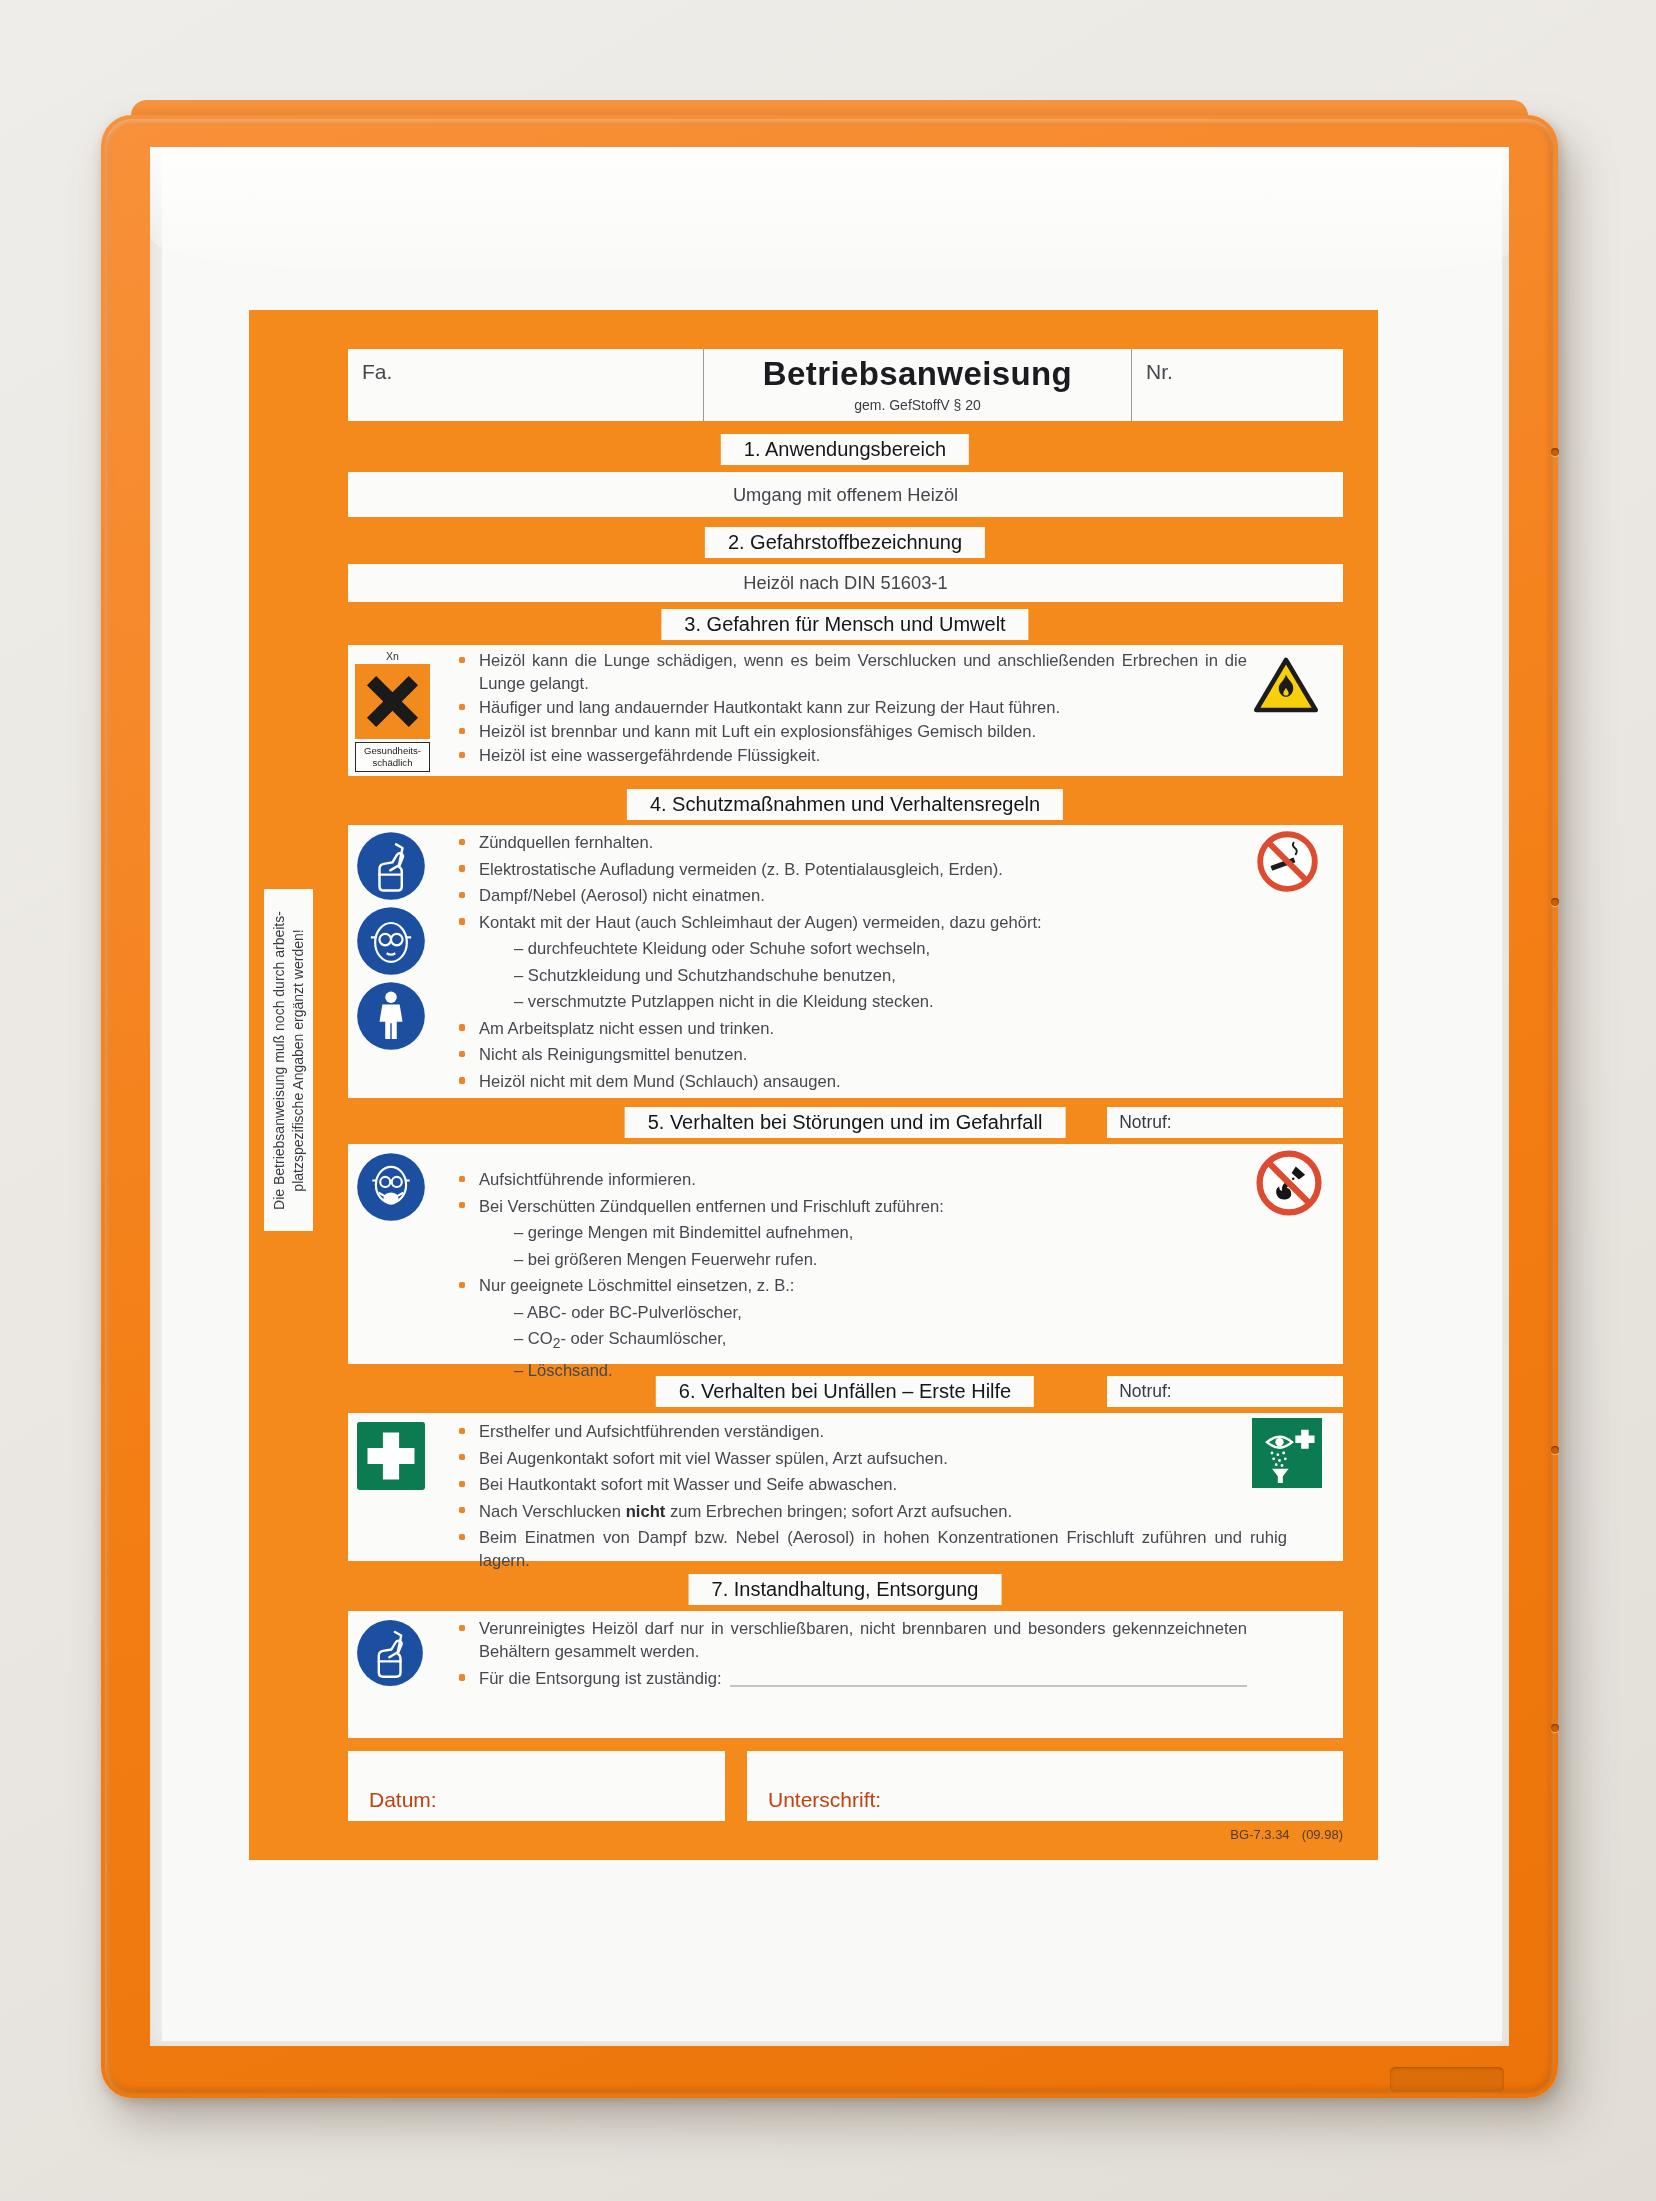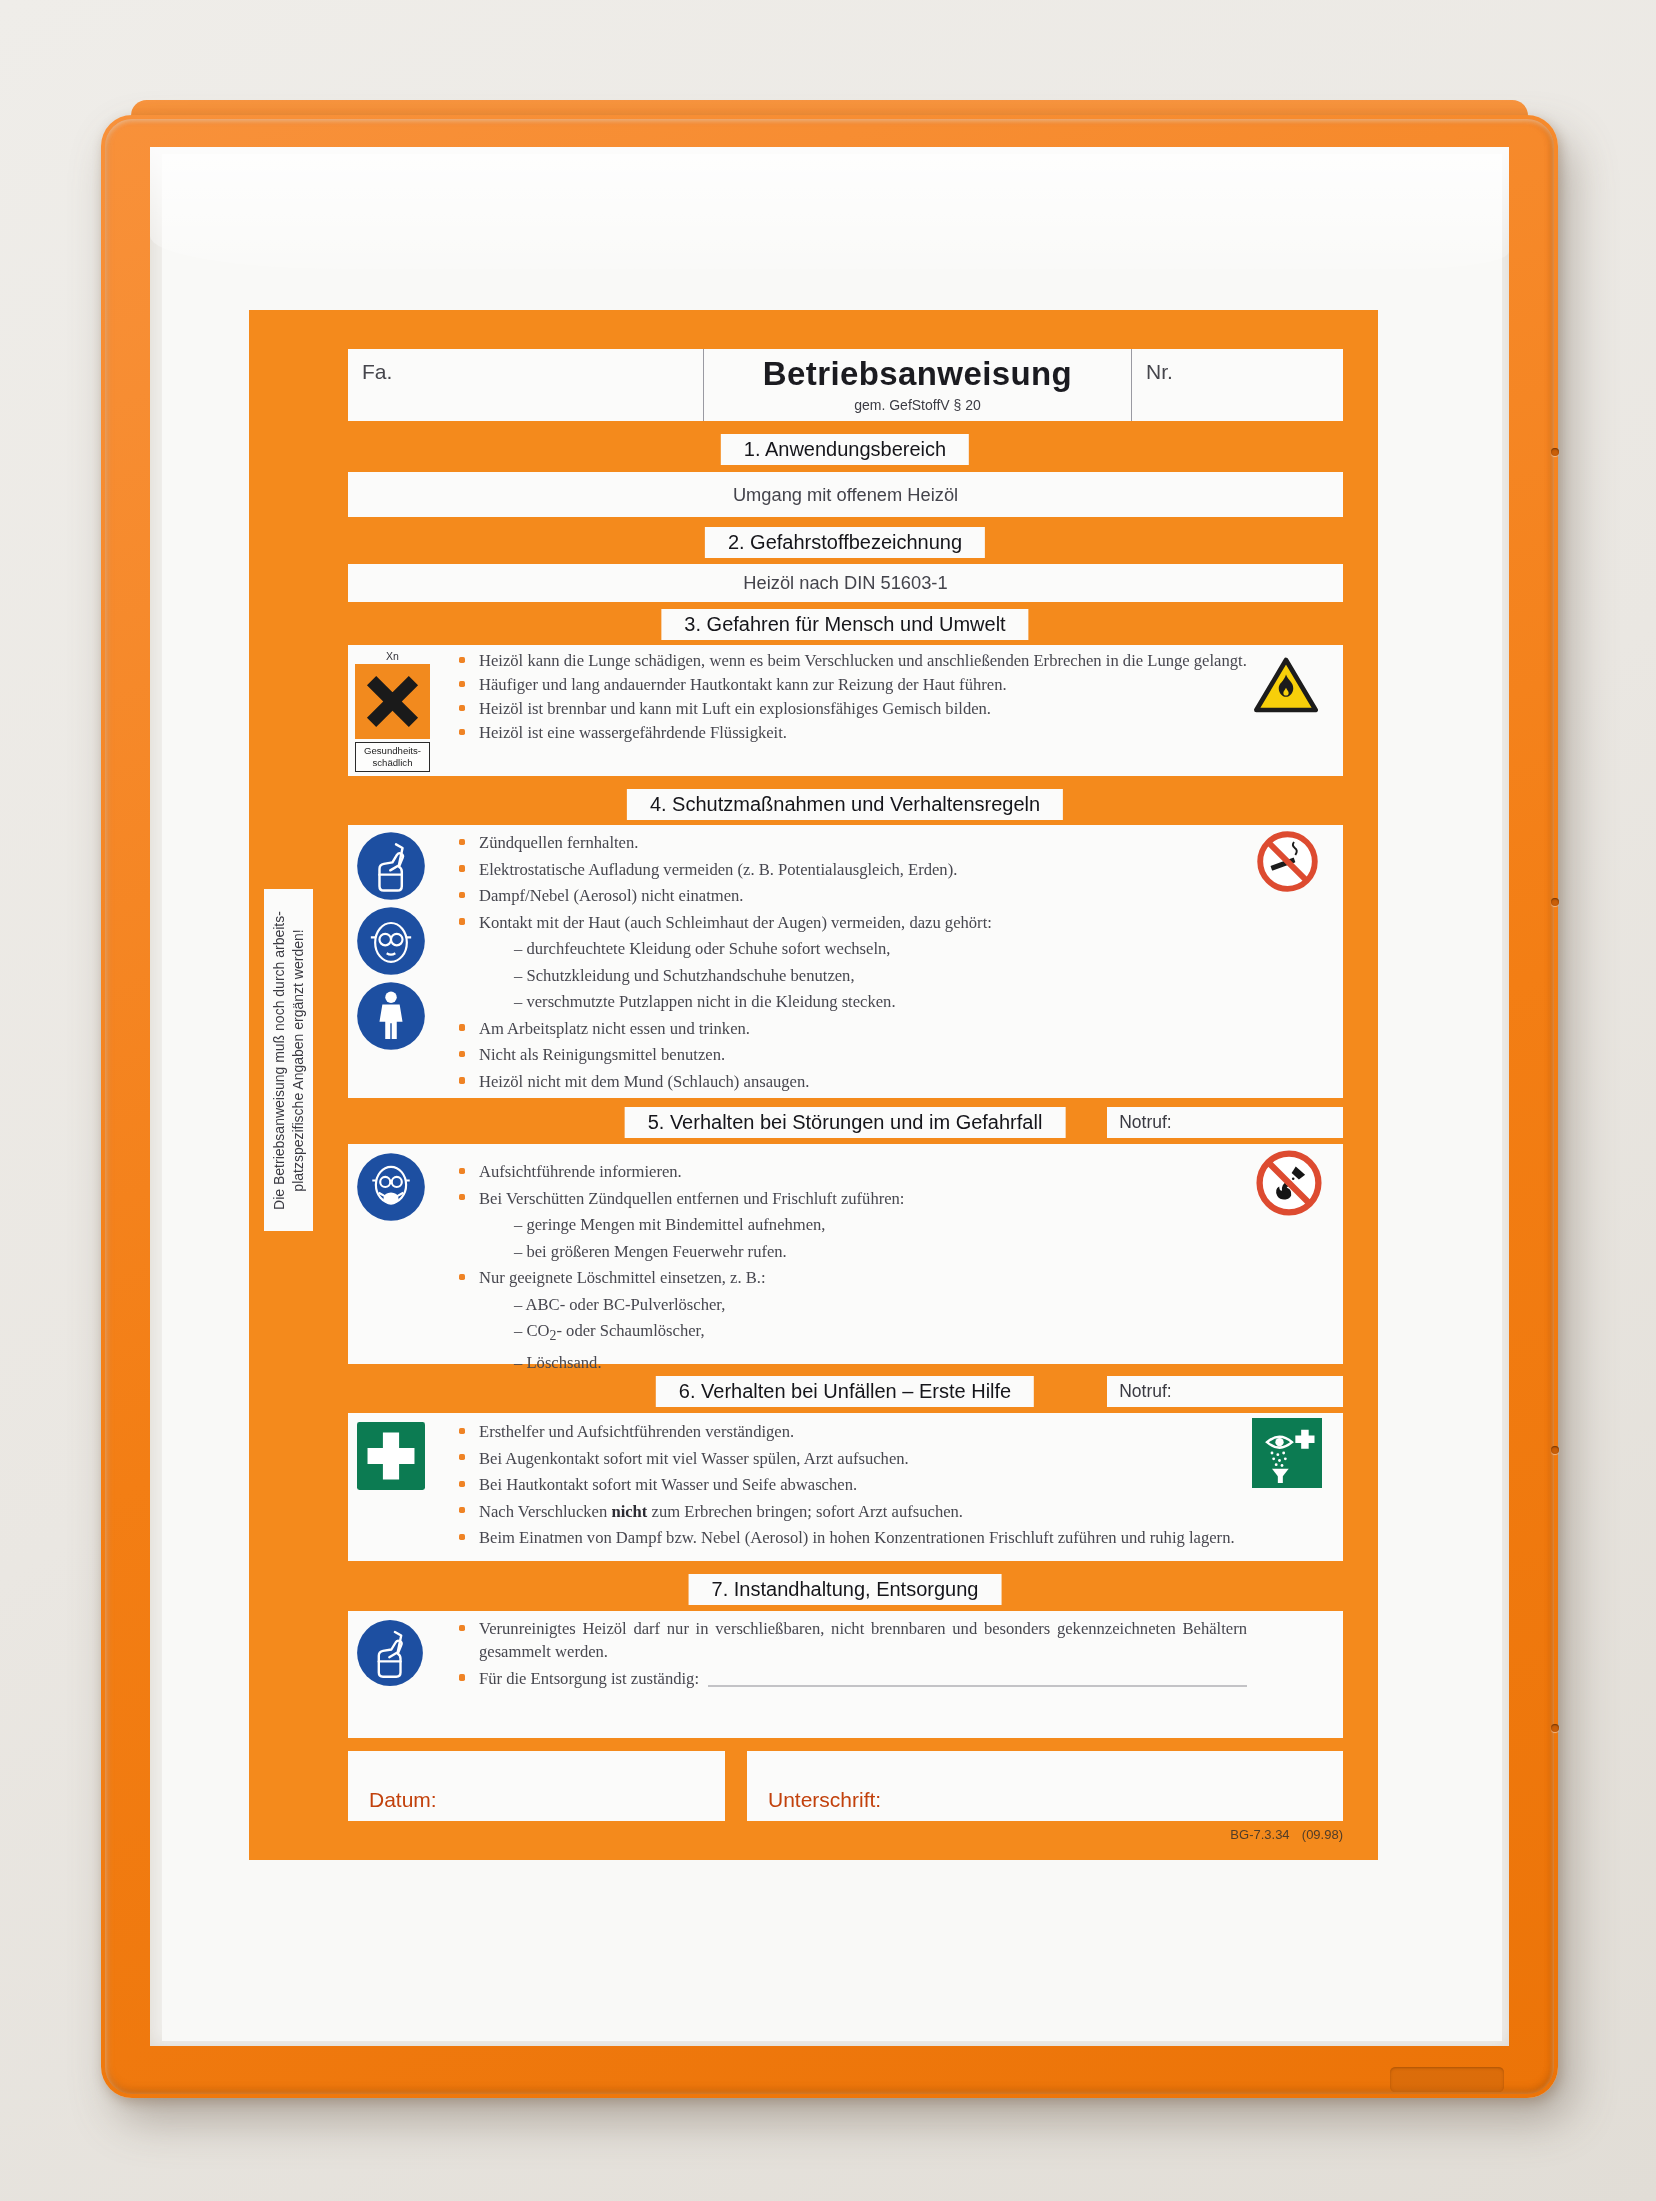--- a/index.html
+++ b/index.html
@@ -42,21 +42,21 @@
         display:flex;align-items:center;padding:0 23px;font-weight:normal;font-size:20px;
         color:#15151a;white-space:nowrap;}
   .notruf{position:absolute;left:1107px;width:236px;height:31px;background:#fbfbfa;
         display:flex;align-items:center;padding-left:12.2px;box-sizing:border-box;
         font-size:17.5px;color:#3a3a42;}
   .cbox{position:absolute;left:348px;width:995px;background:#fbfbfa;box-sizing:border-box;}
   .center-line{display:flex;align-items:center;justify-content:center;height:100%;
         font-size:18.3px;color:#44444c;}
   .col{margin-left:108px;margin-right:96px;}
   .item{position:relative;padding-left:23px;font-size:16.6px;line-height:23px;margin-bottom:3.5px;
-        color:#47474f;text-align:justify;font-family:Liberation Serif, serif;}
+        color:#47474f;text-align:justify;}
   .item::before{content:"";position:absolute;left:2.6px;top:7.9px;width:6.1px;height:6.1px;
         border-radius:1.7px;background:#ef8325;}
   .item.sub{padding-left:58px;}
   .item.sub::before{display:none;}
   .tight .item{margin-bottom:0.9px;}
   .fill-row{display:flex;align-items:flex-end;}
   .fill-line{flex:1;border-bottom:1.3px solid #8c8c92;margin-left:8.7px;transform:translateY(-3.5px);}
   
   .icon{position:absolute;}
   .xn-block{position:absolute;left:7px;top:5.2px;width:75px;text-align:center;}
@@ -244,21 +244,21 @@
         <g transform="rotate(42 63 36)">
             <path d="M54 31 h18 l-2 11 h-14 z" fill="#151515"></path>
           </g>
         <circle cx="52" cy="49" r="1.8" fill="#151515"></circle>
           <circle cx="47" cy="54" r="1.8" fill="#151515"></circle>
         <circle cx="56" cy="44" r="1.8" fill="#151515"></circle>
         <circle cx="50" cy="50" r="42" fill="none" stroke="#dd4b30" stroke-width="9"></circle>
         <line x1="21" y1="21" x2="79" y2="79" stroke="#dd4b30" stroke-width="9"></line>
       </svg>
     </div>
-    <div class="col" style="padding-top:16px">
+    <div class="col" style="padding-top:24px">
       <div class="item">Aufsichtführende informieren.</div>
       <div class="item">Bei Verschütten Zündquellen entfernen und Frischluft zuführen:</div>
       <div class="item sub">– geringe Mengen mit Bindemittel aufnehmen,</div>
       <div class="item sub">– bei größeren Mengen Feuerwehr rufen.</div>
       <div class="item">Nur geeignete Löschmittel einsetzen, z. B.:</div>
       <div class="item sub">– ABC- oder BC-Pulverlöscher,</div>
       <div class="item sub">
         <span>– CO</span><sub>2</sub><span>- oder Schaumlöscher,</span>
       </div>
       <div class="item sub">– Löschsand.</div>

